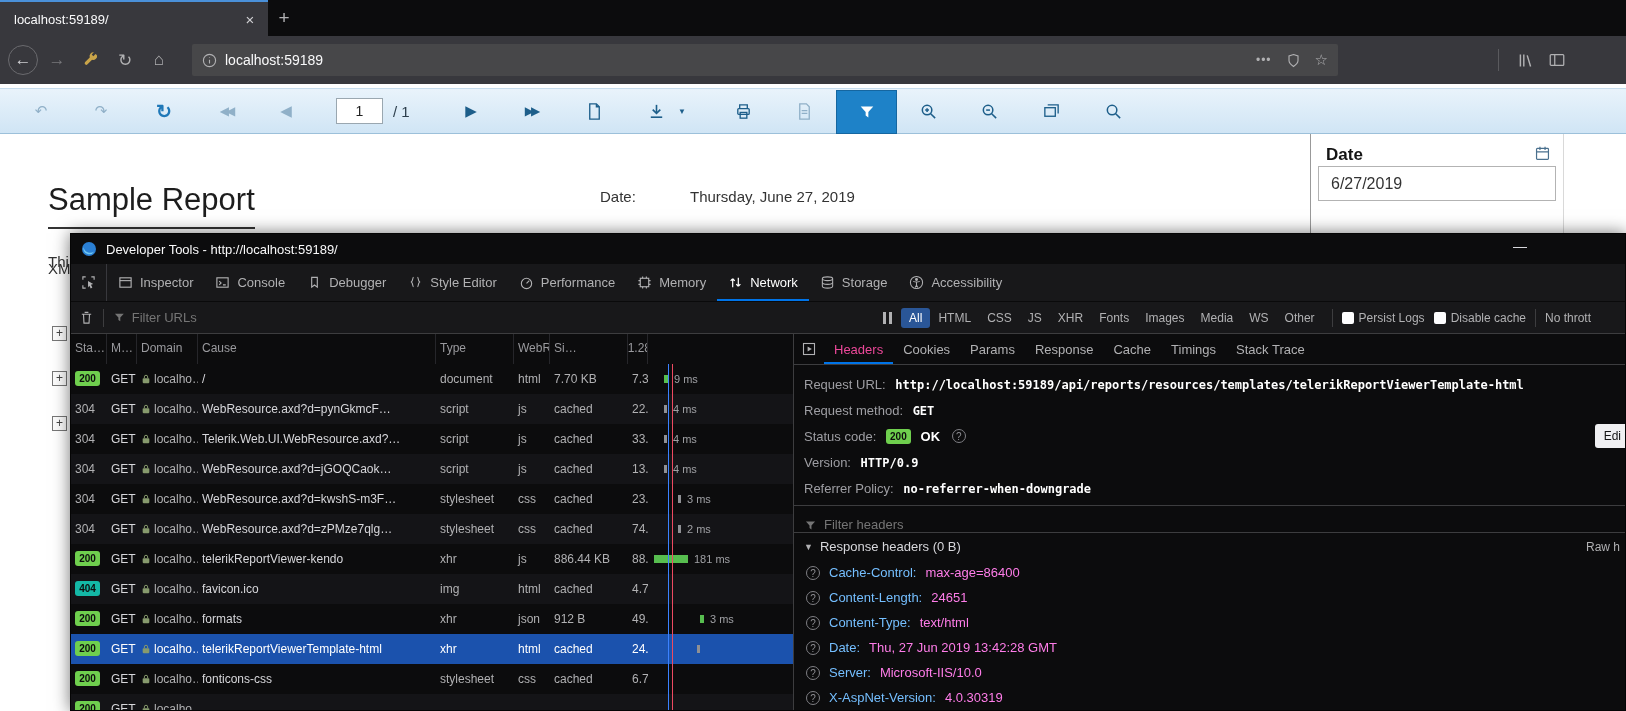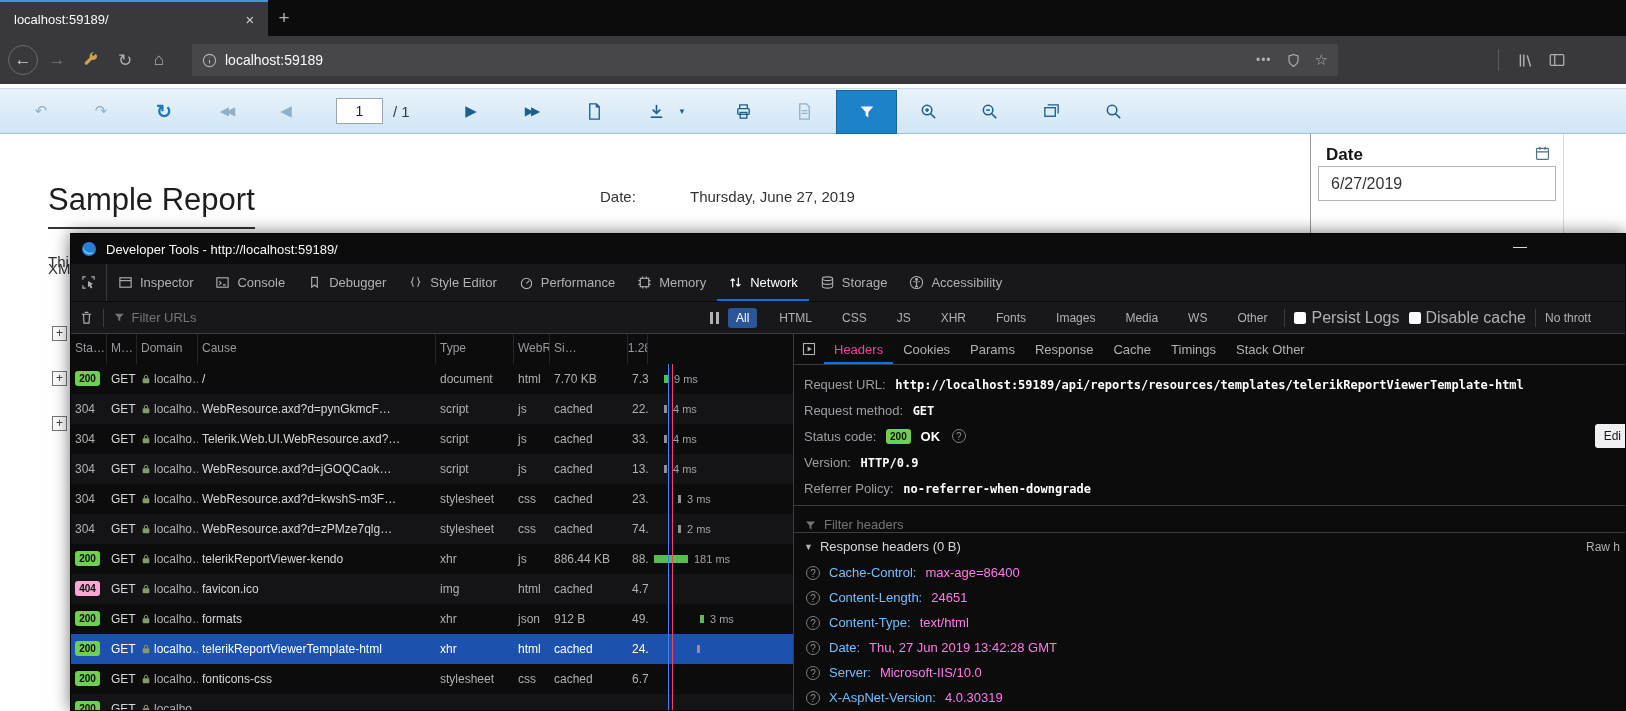--- a/index.html
+++ b/index.html
@@ -91,26 +91,26 @@
 
   .net-toolbar { height:32px; flex:0 0 32px; background:#18181a; border-bottom:1px solid #3d3d3f;
                  display:flex; align-items:center; padding:0 8px; gap:9px; overflow:hidden; }
   .nt-sep { width:1px; height:18px; background:#3d3d3f; flex:0 0 1px; }
   .nt-filter { display:flex; align-items:center; gap:6px; flex:1; color:#757575; }
   .nt-input { background:transparent; border:none; outline:none; color:#b1b1b3; font-size:13px;
               font-family:"Liberation Sans",sans-serif; width:100%; }
   .nt-input::placeholder, .dpf-input::placeholder { color:#757575; }
   .pause { display:flex; gap:3px; }
   .pause i { display:block; width:3px; height:12px; background:#b1b1b3; }
-  .pills { display:flex; align-items:flex-end; gap:14px; }
+  .pills { display:flex; align-items:flex-end; gap:0; }
   .pill { font-size:12px; color:#b1b1b3; padding:3px 8px; border-radius:3px; background:transparent;
           border:none; font-family:"Liberation Sans",sans-serif; }
   .pill.active { background:#2a5697; color:#fff; }
   .chk { width:12px; height:12px; background:#fdfdfe; border-radius:2px; flex:0 0 12px; }
-  .chk-label { font-size:16px; white-space:nowrap; margin-left:-4px; }
+  .chk-label { font-size:12px; white-space:nowrap; margin-left:-4px; }
   .throttle { font-size:12px; white-space:nowrap; overflow:hidden; width:72px; flex:0 0 72px; }
 
   .dt-main { flex:1; display:flex; min-height:0; }
 
   
   .net-table { width:723px; flex:0 0 723px; border-right:1px solid #3d3d3f; display:flex;
                flex-direction:column; background:#0c0c0d; overflow:hidden; }
   .grid-cols { display:grid; grid-template-columns:36px 30px 61px 238px 78px 36px 78px 20px 1fr; }
   .net-header { height:30px; flex:0 0 30px; background:#0c0c0d; color:#9a9a9e; font-size:12px; }
   .nh-cell { border-right:1px solid #26262a; padding:0 4px; line-height:29px; overflow:hidden;
@@ -122,21 +122,21 @@
   .net-row:nth-child(even) { background:#141417; }
   .net-row.selected { background:#1b52ad; }
   .net-row.selected .nr-cell, .net-row.selected .file, .net-row.selected .tl-time { color:#fff; }
   .nr-cell { padding:0 4px; overflow:hidden; white-space:nowrap; color:#b1b1b3; }
   .nr-cell.method, .nr-cell.file { color:#d7d7db; }
   .nr-cell.tl { padding:0; position:relative; }
   .badge { display:inline-block; min-width:25px; padding:0 3px; height:15px; line-height:15px;
            border-radius:3px; font-size:10px; font-weight:bold; text-align:center; color:#0d0d0d;
            vertical-align:1px; }
   .badge.green { background:#6fcf4e; }
-  .badge.purple { background:#f9a8d4; }
+  .badge.purple { background:#14b8a6; }
   .lock { display:inline-block; margin-right:3px; color:#879a6d; vertical-align:-2px; }
   .tl-bar { position:absolute; top:11px; height:8px; }
   .tl-time { position:absolute; top:0; font-size:11px; color:#9fa0a4; line-height:30px; }
   .marker { position:absolute; top:0; bottom:0; width:1px; z-index:5; }
   .marker.blue { left:597px; background:#3b82ff; }
   .marker.red { left:601px; background:#ed4a61; }
 
   
   .details { flex:1; display:flex; flex-direction:column; background:#0c0c0d; overflow:hidden; position:relative; }
   .dp-tabs { height:31px; flex:0 0 31px; display:flex; align-items:stretch; border-bottom:1px solid #3d3d3f; }
@@ -678,21 +678,21 @@
                 <rect x="1.5" y="1.5" width="11" height="11"></rect>
                 <path fill="currentColor" stroke="none" d="M5.6 4.4l4.2 2.6-4.2 2.6z"></path>
               </svg>
           </span>
         <span class="dp-tab active">Headers</span>
             <span class="dp-tab">Cookies</span>
             <span class="dp-tab">Params</span>
             <span class="dp-tab">Response</span>
             <span class="dp-tab">Cache</span>
             <span class="dp-tab">Timings</span>
-            <span class="dp-tab">Stack Other</span>
+            <span class="dp-tab">Stack Trace</span>
           </div>
 
         <div class="dp-summary">
           <div class="sum-row">
             <span class="sum-label">Request URL:</span>
             <span class="sum-value">http://localhost:59189/api/reports/resources/templates/telerikReportViewerTemplate-html</span>
           </div>
           <div class="sum-row">
             <span class="sum-label">Request method:</span>
             <span class="sum-value">GET</span>

